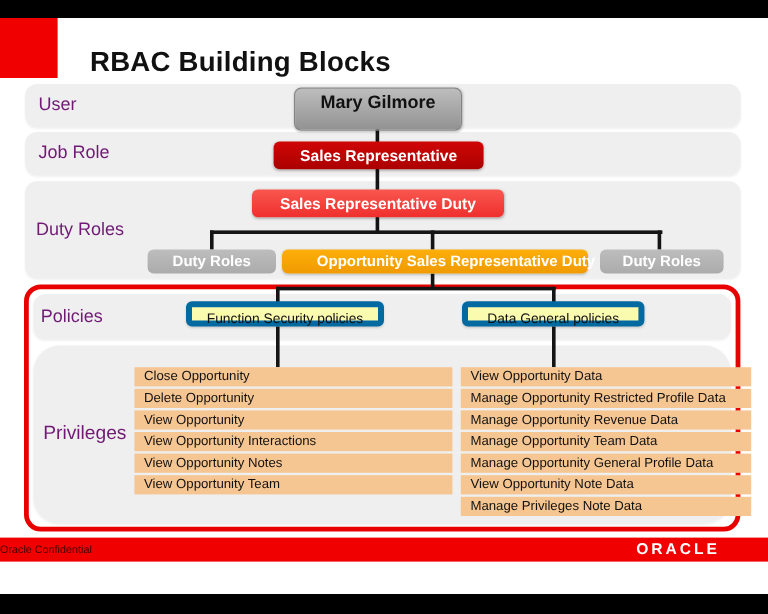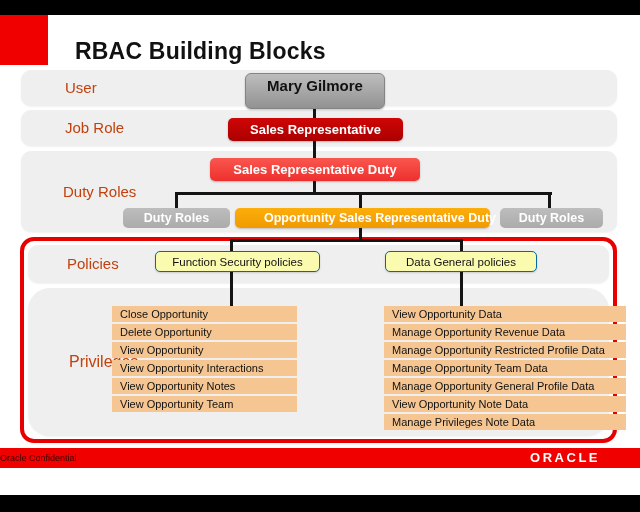--- a/index.html
+++ b/index.html
@@ -13,21 +13,21 @@
 
   .band{position:absolute;background:#efefef;border-radius:10px;box-shadow:0 1px 2px rgba(0,0,0,0.06);}
   .band-user{left:21px;top:70px;width:596px;height:36px;}
   .band-job{left:21px;top:110px;width:596px;height:36px;}
   .band-duty{left:21px;top:151px;width:596px;height:81px;}
   .red-outline{position:absolute;left:20px;top:237px;width:597px;height:206px;box-sizing:border-box;
                border:4px solid #e80000;border-radius:14px;background:transparent;}
   .band-policies{left:28px;top:245px;width:581px;height:38px;}
   .band-privileges{left:28px;top:288px;width:581px;height:148px;border-radius:22px;}
 
-  .band-label{position:absolute;font-size:15px;color:#c2410c;white-space:nowrap;margin-left:33px;}
+  .band-label{position:absolute;font-size:15px;color:#701a75;white-space:nowrap;}
   .lbl-user{left:32px;top:70px;line-height:36px;}
   .lbl-job{left:32px;top:110px;line-height:36px;}
   .lbl-duty{left:30px;top:151px;line-height:81px;}
   .lbl-policies{left:34px;top:245px;line-height:38px;}
   .lbl-privileges{left:36px;top:288px;line-height:148px;font-size:16px;}
 
   .node{position:absolute;text-align:center;white-space:nowrap;box-sizing:border-box;}
   .node-user{left:245px;top:73px;width:140px;height:36px;line-height:24px;
              background:linear-gradient(#bdbdbd,#929292);border:1px solid #848484;border-radius:6px;
              font-weight:bold;font-size:15px;color:#111;box-shadow:0 1px 2px rgba(0,0,0,0.25);}
@@ -37,29 +37,29 @@
   .node-dutyparent{left:210px;top:158px;width:210px;height:23px;line-height:23px;
             background:linear-gradient(#f9574f,#ef2f2d);border-radius:5px;
             font-weight:bold;font-size:13px;color:#ffffff;box-shadow:0 1px 2px rgba(0,0,0,0.25);}
   .node-gray{background:linear-gradient(#bdbdbd,#ababab);border-radius:5px;
              font-weight:bold;font-size:12.5px;color:#ffffff;height:20px;line-height:20px;top:208px;}
   .node-dutyleft{left:123px;width:107px;}
   .node-dutyright{left:500px;width:103px;}
   .node-dutycenter{left:235px;top:208px;width:255px;height:20px;line-height:20px;
             background:linear-gradient(#fcae0b,#f09a00);border-radius:5px;
             font-weight:bold;font-size:12.5px;color:#ffffff;box-shadow:0 1px 2px rgba(0,0,0,0.2);padding-left:29px;}
-  .node-policy{top:251px;height:21px;line-height:21px;background:#fbfbb0;border:1px solid #0369a1;
+  .node-policy{top:251px;height:21px;line-height:21px;background:#fbfbb0;border:5px solid #0369a1;
                border-radius:5px;font-size:11.5px;color:#111;box-shadow:0 1px 2px rgba(0,0,0,0.15);}
   .node-funcpolicy{left:155px;width:165px;}
   .node-datapolicy{left:385px;width:152px;}
 
   .conn{position:absolute;background:#141414;}
 
   .priv-table{position:absolute;top:306px;}
-  .priv-table.left{left:112px;width:185px;}
+  .priv-table.left{left:112px;width:265px;}
   .priv-table.right{left:353px;width:242px;margin-left:31px;}
   .priv-row{height:16px;line-height:16px;margin-bottom:2px;background:#f6c692;
             padding-left:8px;font-size:11px;color:#111;white-space:nowrap;overflow:hidden;}
 
   .footer-bar{position:absolute;left:0;top:448px;width:640px;height:20px;background:#f10000;}
   .conf{position:absolute;left:0;top:0;width:100%;text-align:left;line-height:20px;
         font-size:9px;color:rgba(30,0,0,0.85);}
   .brand{position:absolute;right:40px;top:0;line-height:20px;font-size:13px;font-weight:bold;
          color:#ffffff;letter-spacing:2.5px;}
 </style>
@@ -111,22 +111,22 @@
   <div class="priv-table left">
       <div class="priv-row">Close Opportunity</div>
       <div class="priv-row">Delete Opportunity</div>
       <div class="priv-row">View Opportunity</div>
       <div class="priv-row">View Opportunity Interactions</div>
       <div class="priv-row">View Opportunity Notes</div>
       <div class="priv-row">View Opportunity Team</div>
     </div>
   <div class="priv-table right">
       <div class="priv-row">View Opportunity Data</div>
+      <div class="priv-row">Manage Opportunity Restricted Profile Data</div>
       <div class="priv-row">Manage Opportunity Revenue Data</div>
-      <div class="priv-row">Manage Opportunity Restricted Profile Data</div>
       <div class="priv-row">Manage Opportunity Team Data</div>
       <div class="priv-row">Manage Opportunity General Profile Data</div>
       <div class="priv-row">View Opportunity Note Data</div>
       <div class="priv-row">Manage Privileges Note Data</div>
     </div>
 
   <div class="footer-bar">
     <span class="conf">Oracle Confidential</span>
     <span class="brand">ORACLE</span>
   </div>

